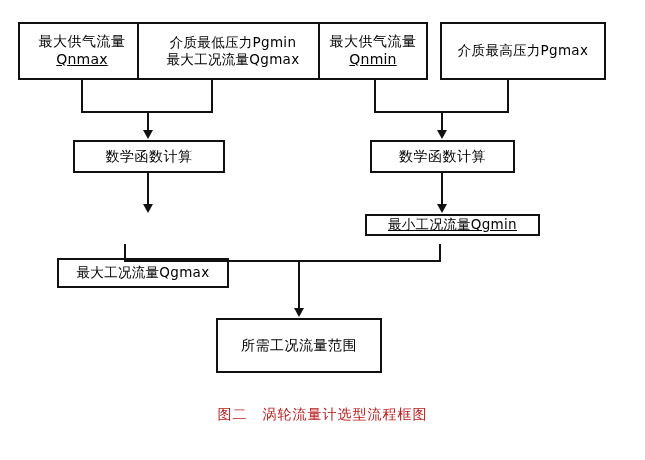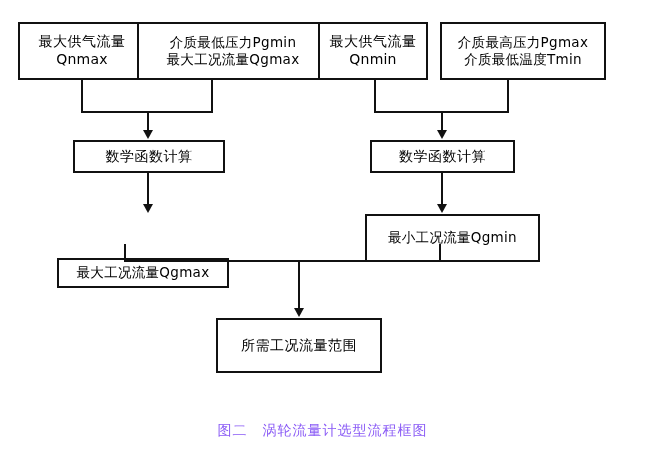--- a/index.html
+++ b/index.html
@@ -39,39 +39,40 @@
     display: block;
     white-space: nowrap;
   }
   .line-cn {
     font-size: 14px;
     letter-spacing: 0.5px;
   }
   .line-latin {
     font-size: 14px;
     letter-spacing: 0.2px;
+    text-decoration: underline;
   }
   .line-mixed {
     font-size: 13.5px;
     letter-spacing: 0.3px;
   }
 
   
   #node-qnmax   { left: 18px;   top: 22px; width: 128px; height: 58px; }
   #node-pgmin   { left: 137px; top: 22px; width: 192px; height: 58px; }
   #node-qnmin   { left: 318px; top: 22px; width: 110px; height: 58px; }
   #node-pgmax   { left: 440px; top: 22px; width: 166px; height: 58px; }
 
   
   #node-calc-left  { left: 73px;  top: 140px; width: 152px; height: 33px; }
   #node-calc-right { left: 370px; top: 140px; width: 145px; height: 33px; }
 
   
   #node-qgmax { left: 57px;  top: 214px; width: 172px; height: 30px; margin-top: 44px; }
-  #node-qgmin { left: 365px; top: 214px; width: 175px; height: 48px; }
+  #node-qgmin { left: 365px; top: 214px; width: 175px; height: 22px; text-decoration: underline; }
 
   
   #node-result { left: 216px; top: 318px; width: 166px; height: 55px; align-items: center; }
   #node-result .line-cn { font-size: 14px; }
   #node-result .line-latin { font-size: 15px; }
 
   
   .edge {
     position: absolute;
     background: #111111;
@@ -111,26 +112,26 @@
   #edge-qgmax-down    { left: 124px; top: 244px; height: 18px; }
   #edge-qgmin-down    { left: 439px; top: 244px; height: 18px; }
   #edge-bottom-bar    { left: 124px; top: 260px; width: 317px; }
   #edge-bar-to-result { left: 298px; top: 260px; height: 50px; }
   #arrow-result       { left: 294px; top: 308px; }
 
   
   #figure-caption {
     position: absolute;
     left: 0;
-    top: 422px;
+    top: 406px;
     width: 645px;
     text-align: center;
     font-size: 14px;
     letter-spacing: 1px;
-    color: #8b5cf6;
+    color: #b91c1c;
   }
 </style>
 </head>
 <body>
 
 <div id="diagram-root">
 
   <div class="node" id="node-qnmax">
     <span class="line line-cn">最大供气流量</span>
     <span class="line line-latin">Qnmax</span>
@@ -141,21 +142,20 @@
     <span class="line line-mixed">最大工况流量Qgmax</span>
   </div>
 
   <div class="node" id="node-qnmin">
     <span class="line line-cn">最大供气流量</span>
     <span class="line line-latin">Qnmin</span>
   </div>
 
   <div class="node" id="node-pgmax">
     <span class="line line-mixed">介质最高压力Pgmax</span>
-    <span class="line line-mixed">介质最低温度Tmin</span>
   </div>
 
   <div class="edge v" id="edge-qnmax-down"></div>
   <div class="edge v" id="edge-pgmin-down"></div>
   <div class="edge h" id="edge-left-bar"></div>
   <div class="edge v" id="edge-left-to-calc"></div>
   <div class="arrowhead" id="arrow-left-calc"></div>
 
   <div class="edge v" id="edge-qnmin-down"></div>
   <div class="edge v" id="edge-pgmax-down"></div>

